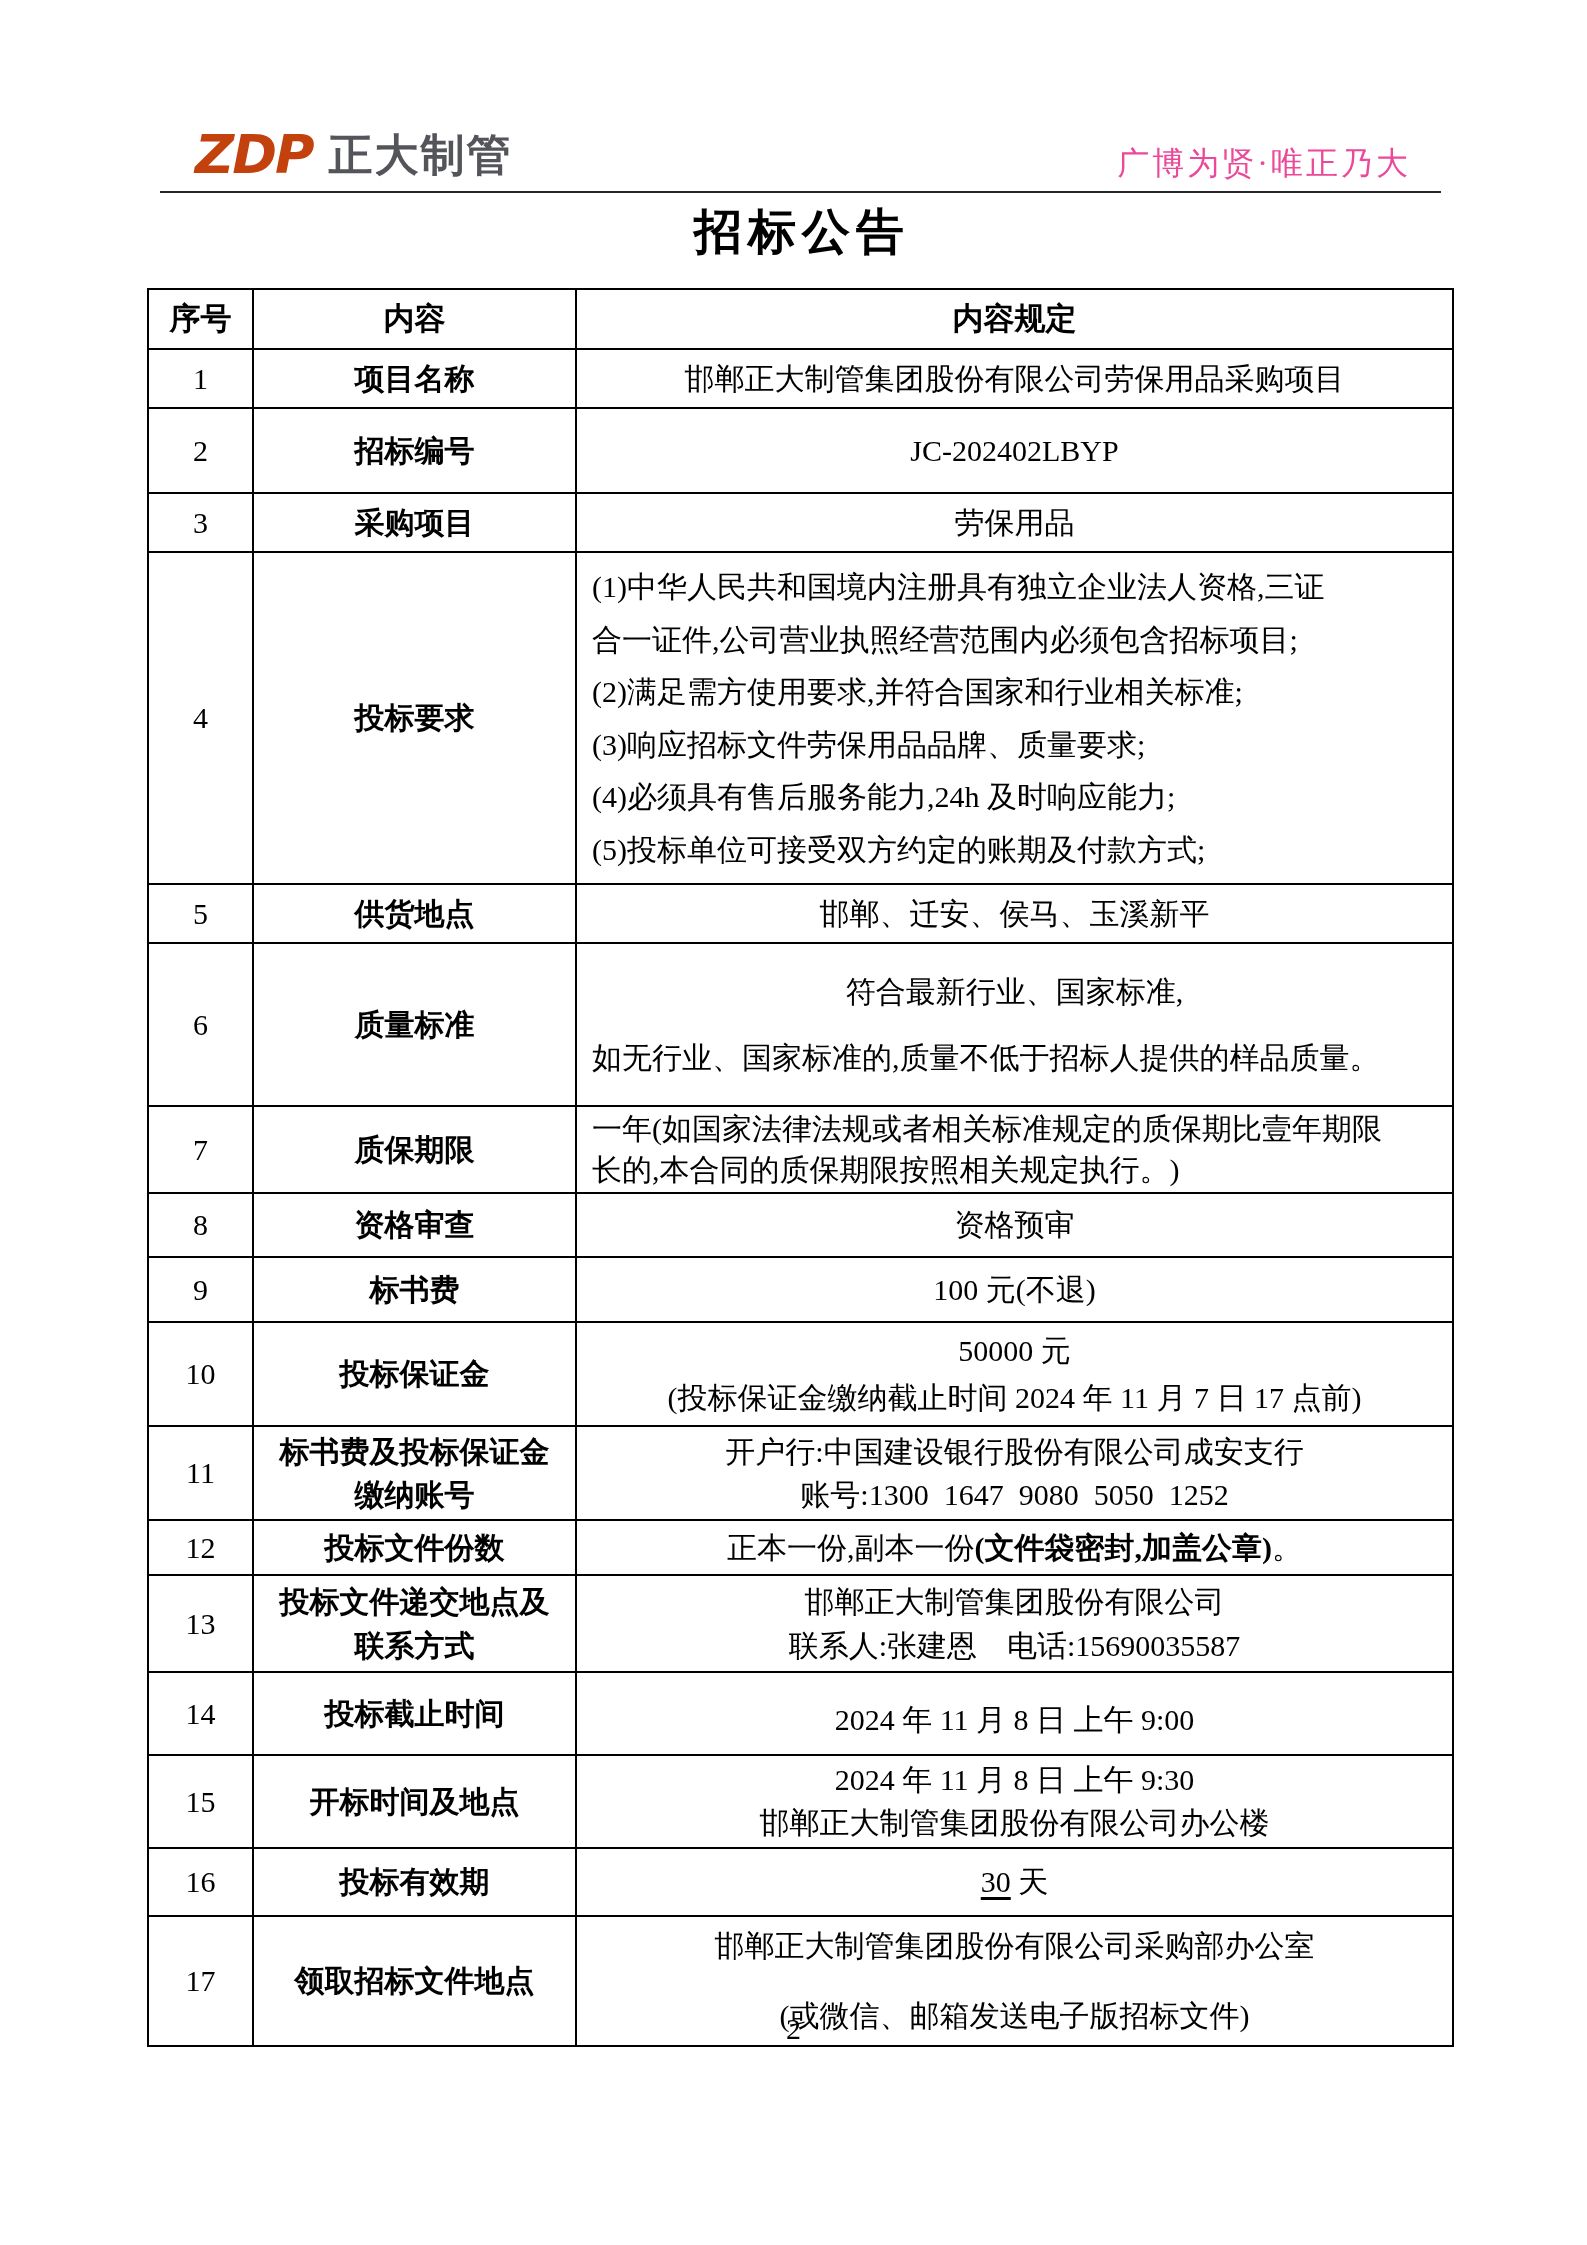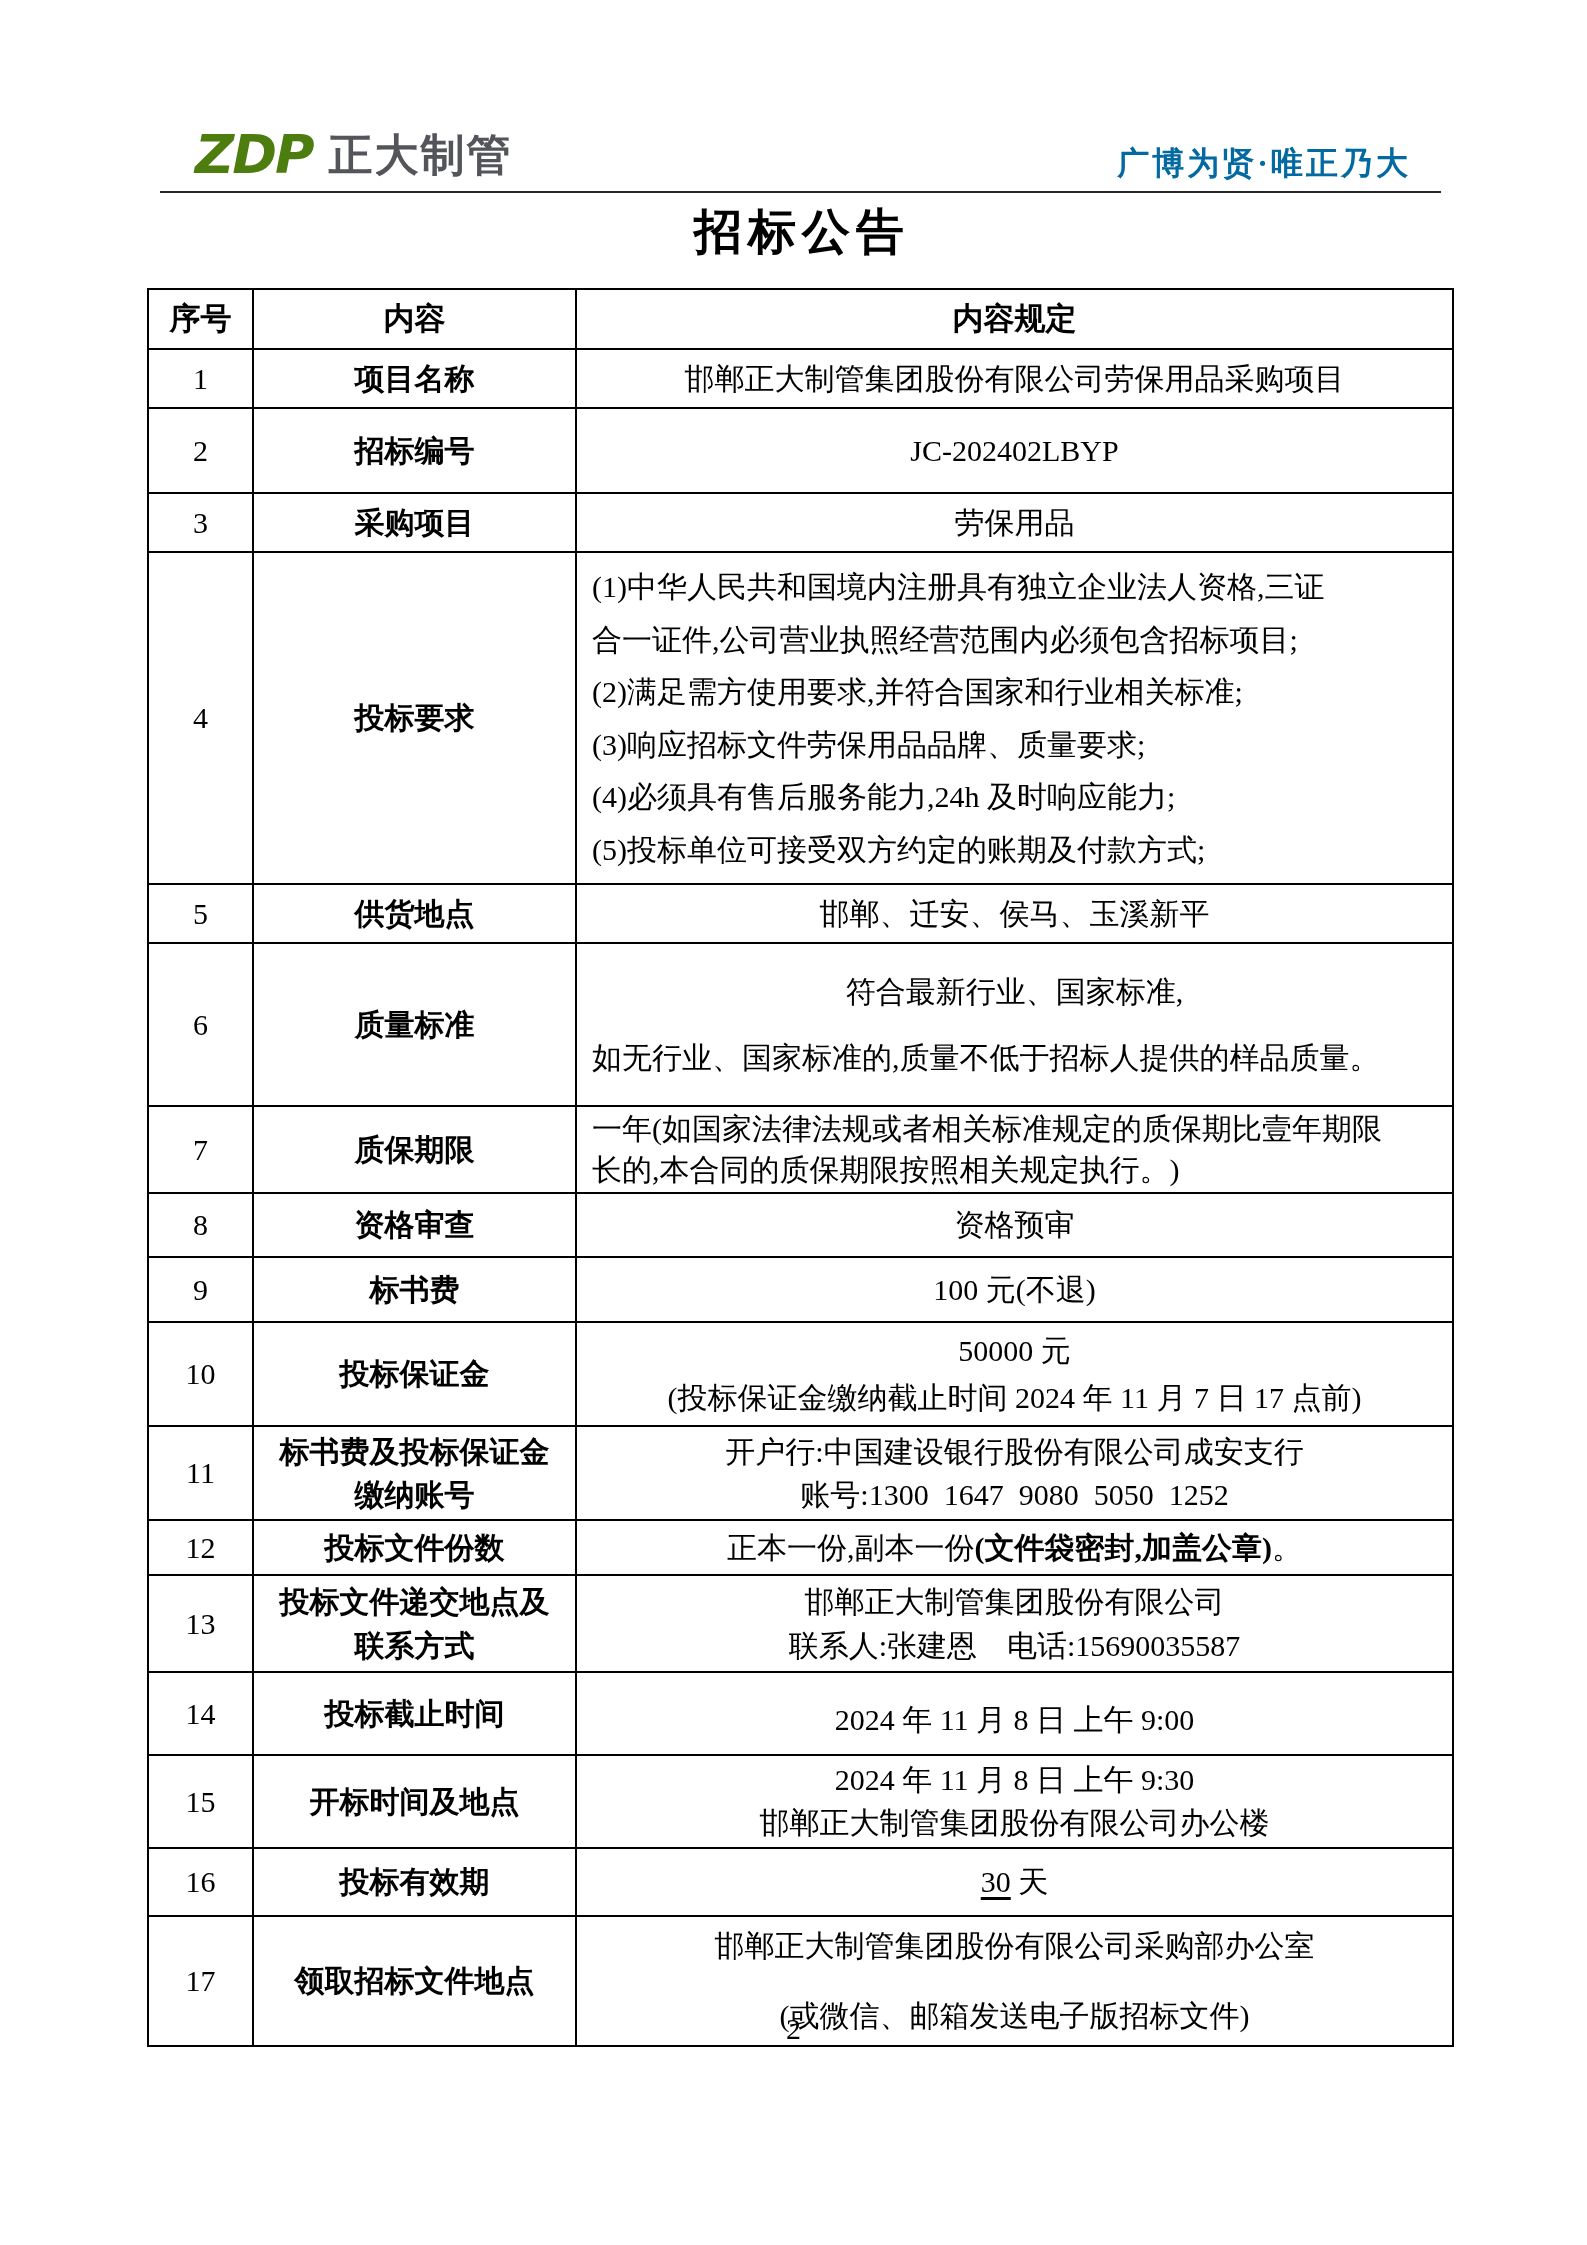--- a/index.html
+++ b/index.html
@@ -23,38 +23,38 @@
     align-items: center;
     gap: 16px;
   }
   .logo-acronym {
     font-family: "DejaVu Sans", "Liberation Sans", sans-serif;
     font-weight: bold;
     font-style: italic;
     font-size: 54px;
     line-height: 54px;
     letter-spacing: -2px;
-    color: #4d7c0f;
+    color: #c2410c;
   }
   .logo-company {
     font-family: "DejaVu Sans", "Liberation Sans", sans-serif;
     font-weight: bold;
     font-size: 44px;
     line-height: 50px;
     letter-spacing: 2px;
     color: #54555a;
   }
   .slogan {
     position: absolute;
     right: 176px;
     top: 142px;
     font-size: 32px;
-    font-weight: bold;
+    font-weight: normal;
     letter-spacing: 3px;
-    color: #0369a1;
+    color: #ec4899;
   }
   .header-divider {
     position: absolute;
     top: 191px;
     left: 160px;
     right: 146px;
     border-top: 2px solid #26262a;
   }
 
   

